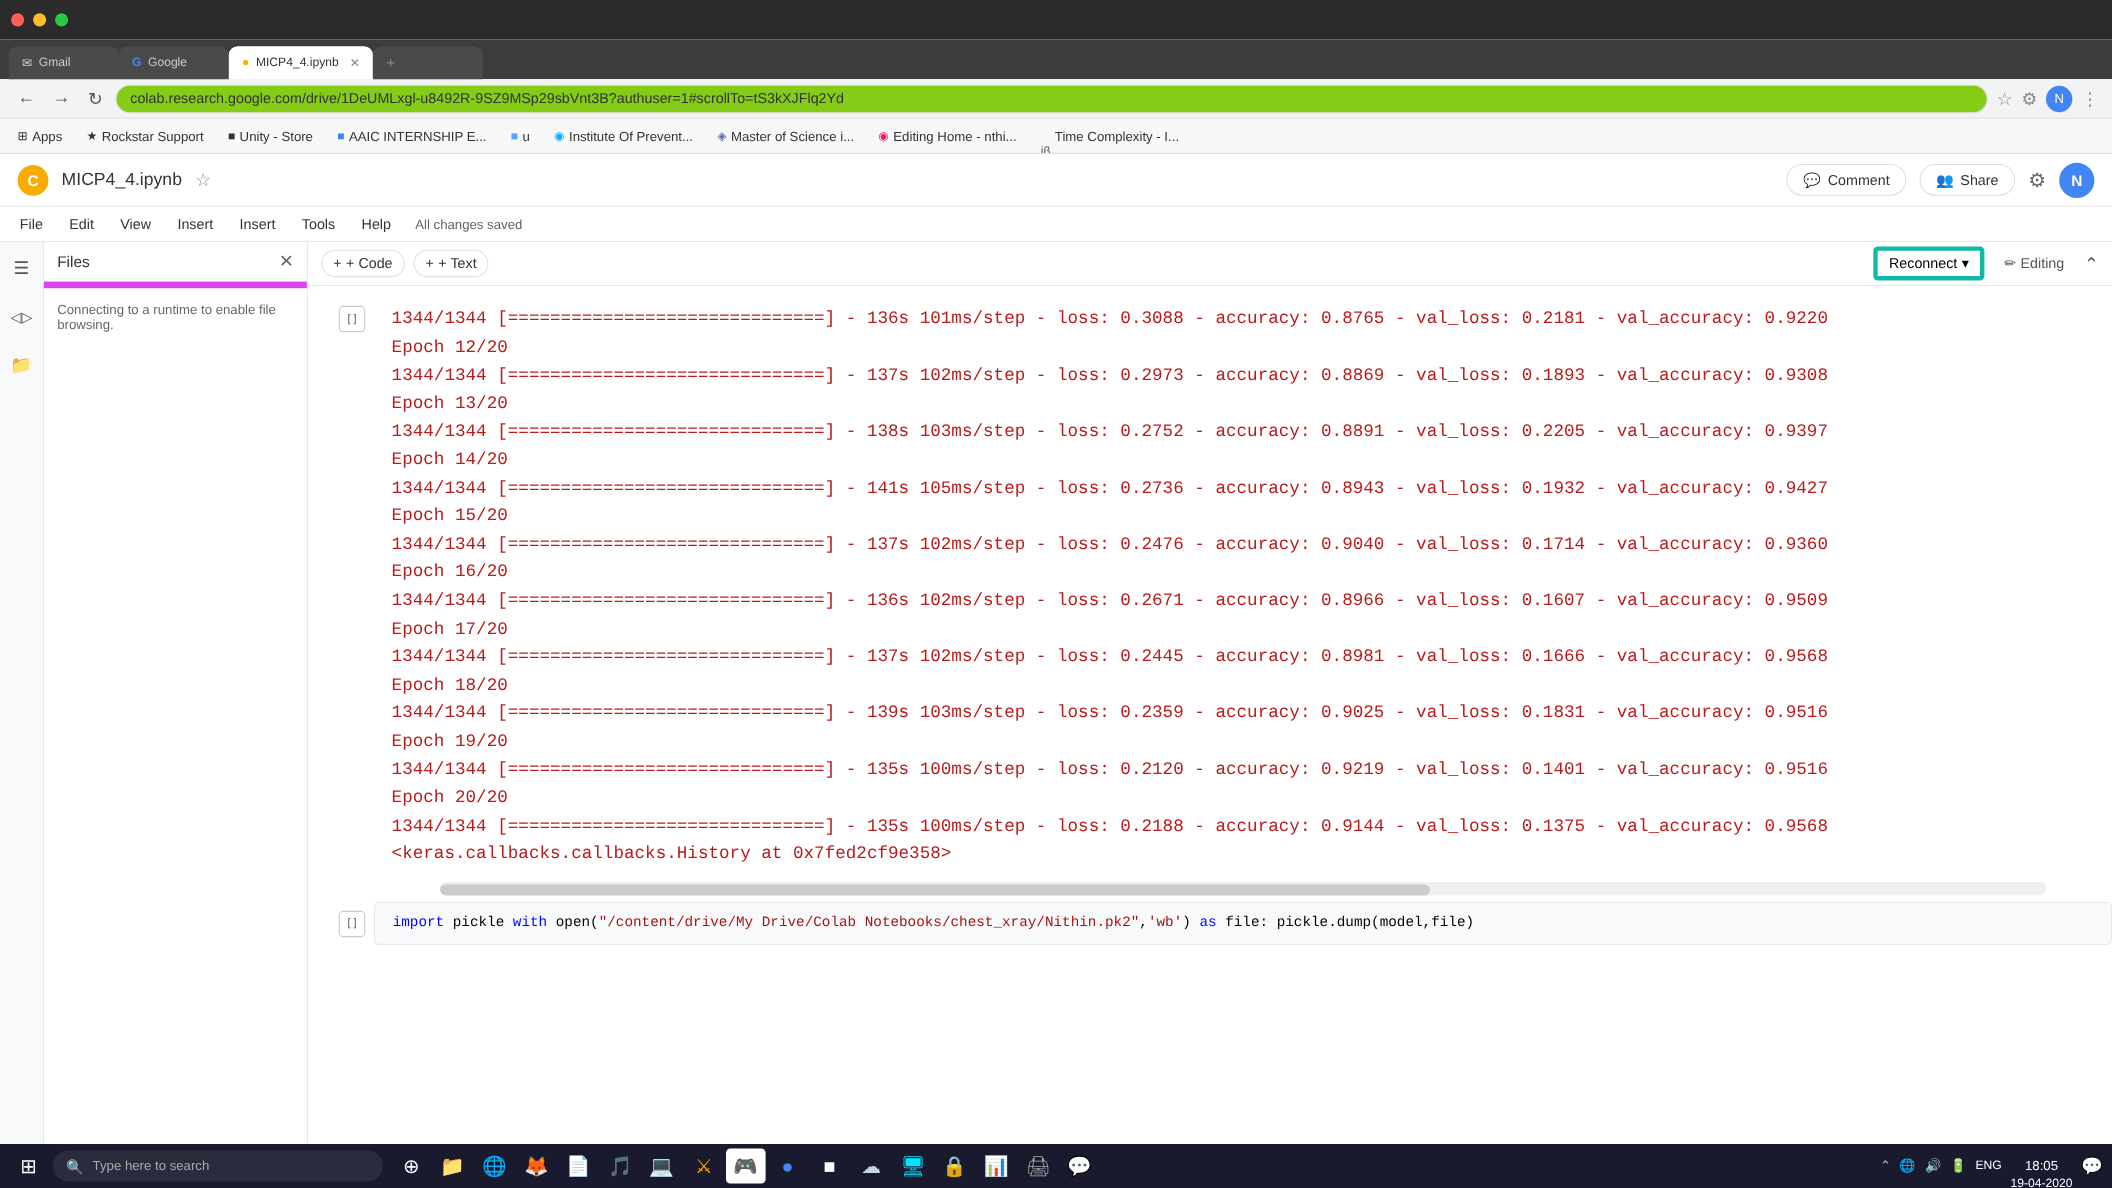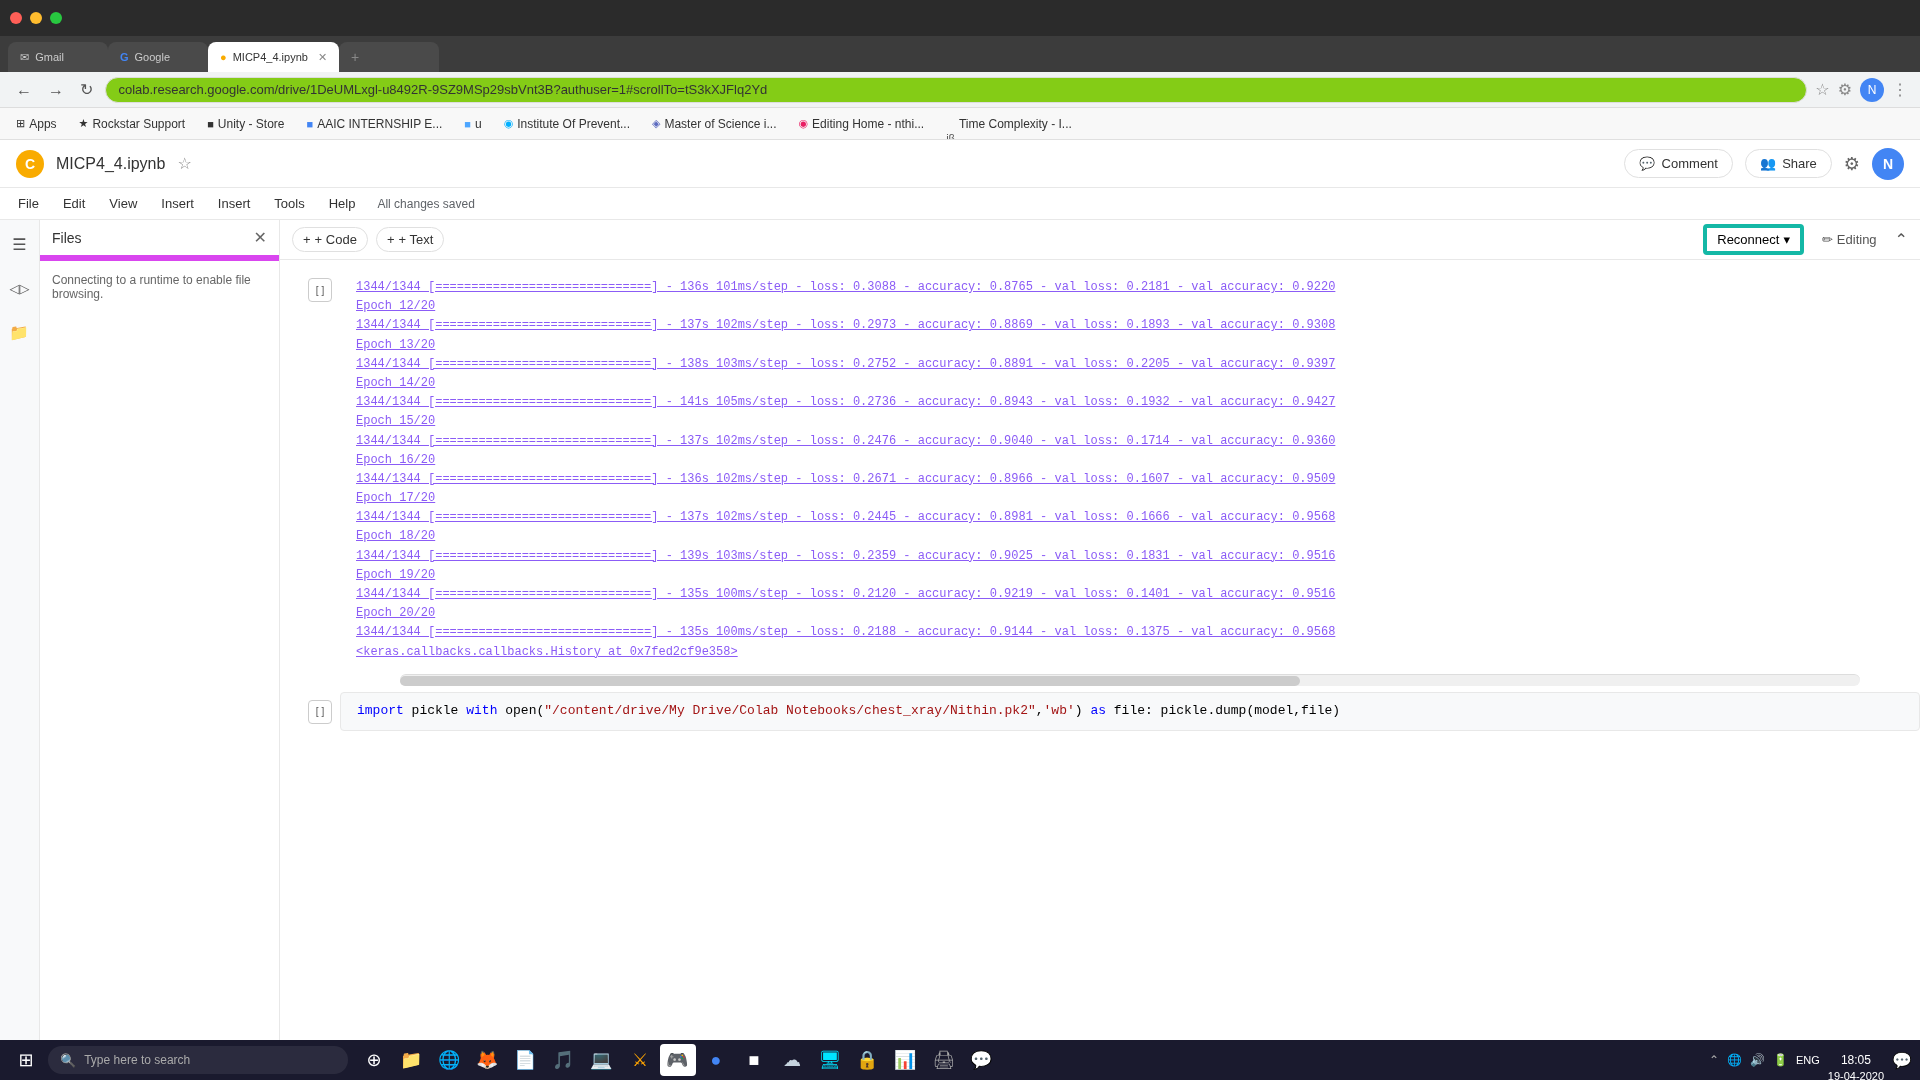--- a/index.html
+++ b/index.html
@@ -245,26 +245,25 @@
       color: #555;
     }
     .cell-content {
       flex: 1;
       min-width: 0;
     }
     .output-area {
       background: #fff;
       padding: 8px 16px;
       font-family: 'Courier New', monospace;
-      font-size: 12px;
-      color: #8b5cf6;
+      font-size: 16px;
+      color: #b91c1c;
       line-height: 1.6;
       overflow-x: auto;
       white-space: pre;
-      text-decoration: underline;
     }
     .code-area {
       background: #f8f9fa;
       border: 1px solid #e8e8e8;
       border-radius: 4px;
       padding: 8px 16px;
       font-family: 'Courier New', monospace;
       font-size: 13px;
       line-height: 1.6;
     }

